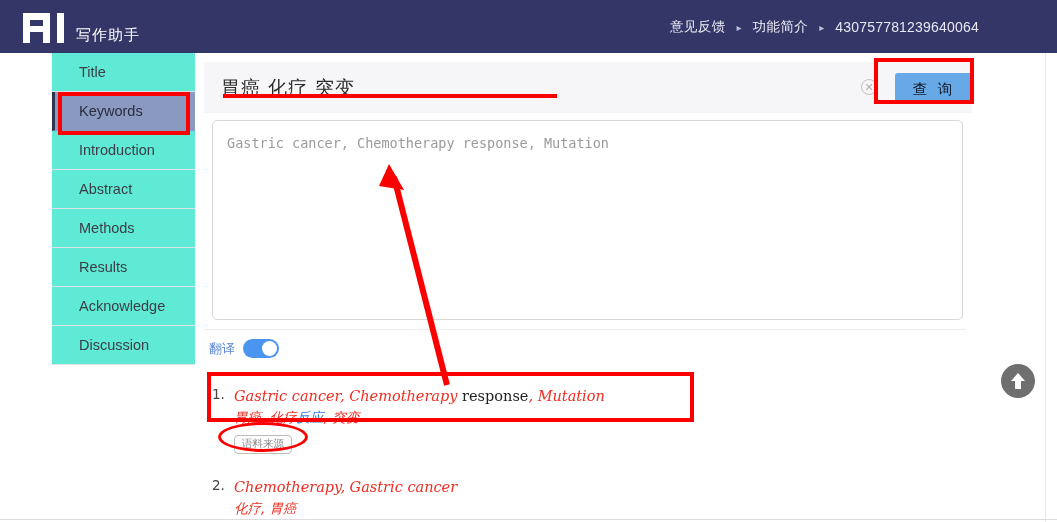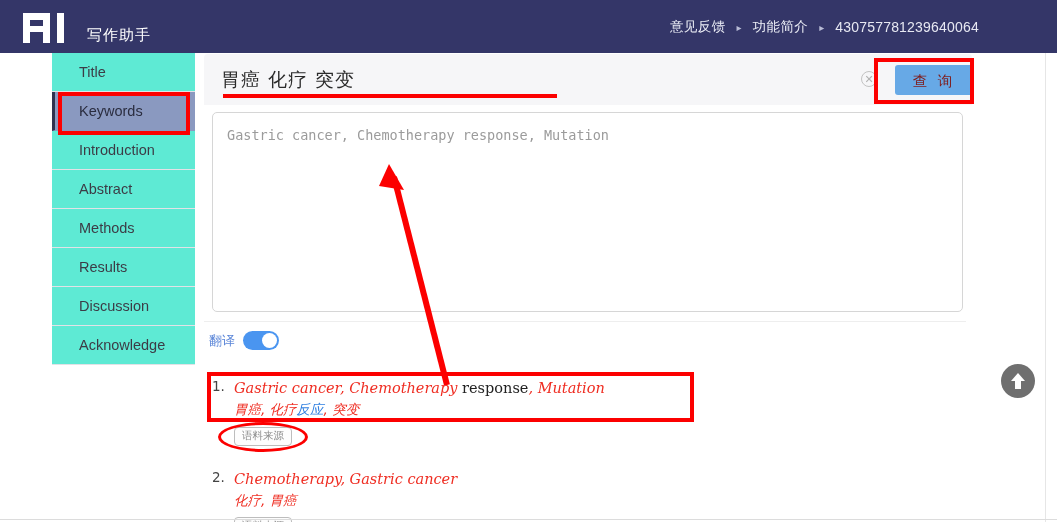--- a/index.html
+++ b/index.html
@@ -45,21 +45,21 @@
   .brand-mark {
     display: flex;
     align-items: flex-end;
     height: 34px;
   }
   .brand-mark svg { display: block; }
   .brand-text {
     color: #ffffff;
     font-size: 15px;
     letter-spacing: 1px;
-    margin-left: 13px;
+    margin-left: 2px;
     line-height: 1;
     padding-bottom: 2px;
     font-family: "DejaVu Sans", "Liberation Sans", sans-serif;
   }
   .header-nav {
     margin-left: auto;
     margin-right: 78px;
     display: flex;
     align-items: center;
     color: #e7e8f2;
@@ -115,21 +115,21 @@
     background: #8a99c0;
     color: #2a2d3f;
     border-bottom: 1px solid #8a99c0;
     border-left: 3px solid #2f3350;
     padding-left: 24px;
   }
 
   
   .main {
     position: absolute;
-    left: 195px; top: 0;
+    left: 195px; top: 8px;
     width: 845px;
     height: 399px;
     background: #ffffff;
   }
 
   .searchbar {
     position: absolute;
     left: 9px; top: 1px;
     width: 768px;
     height: 51px;
@@ -163,21 +163,21 @@
     cursor: pointer;
     box-sizing: border-box;
     user-select: none;
   }
   .query-btn {
     position: absolute;
     left: 691px; top: 11px;
     width: 78px;
     height: 30px;
     background: #67a9e6;
-    color: #7f1d1d;
+    color: #0f172a;
     border: none;
     border-radius: 3px;
     font-size: 14.5px;
     letter-spacing: 3px;
     cursor: pointer;
     text-align: center;
     line-height: 30px;
     font-family: "DejaVu Sans", "Liberation Sans", sans-serif;
   }
 
@@ -361,22 +361,22 @@
 
   <div class="body-wrap">
 
     <div class="sidebar">
       <div class="side-item">Title</div>
       <div class="side-item active">Keywords</div>
       <div class="side-item">Introduction</div>
       <div class="side-item">Abstract</div>
       <div class="side-item">Methods</div>
       <div class="side-item">Results</div>
+      <div class="side-item">Acknowledge</div>
       <div class="side-item">Discussion</div>
-      <div class="side-item">Acknowledge</div>
     </div>
 
     <div class="main">
 
       <div class="searchbar">
         <input class="search-input" type="text" value="胃癌 化疗 突变" style="">
         <span class="clear-icon">✕</span>
         <button class="query-btn">查 询</button>
       </div>
 

